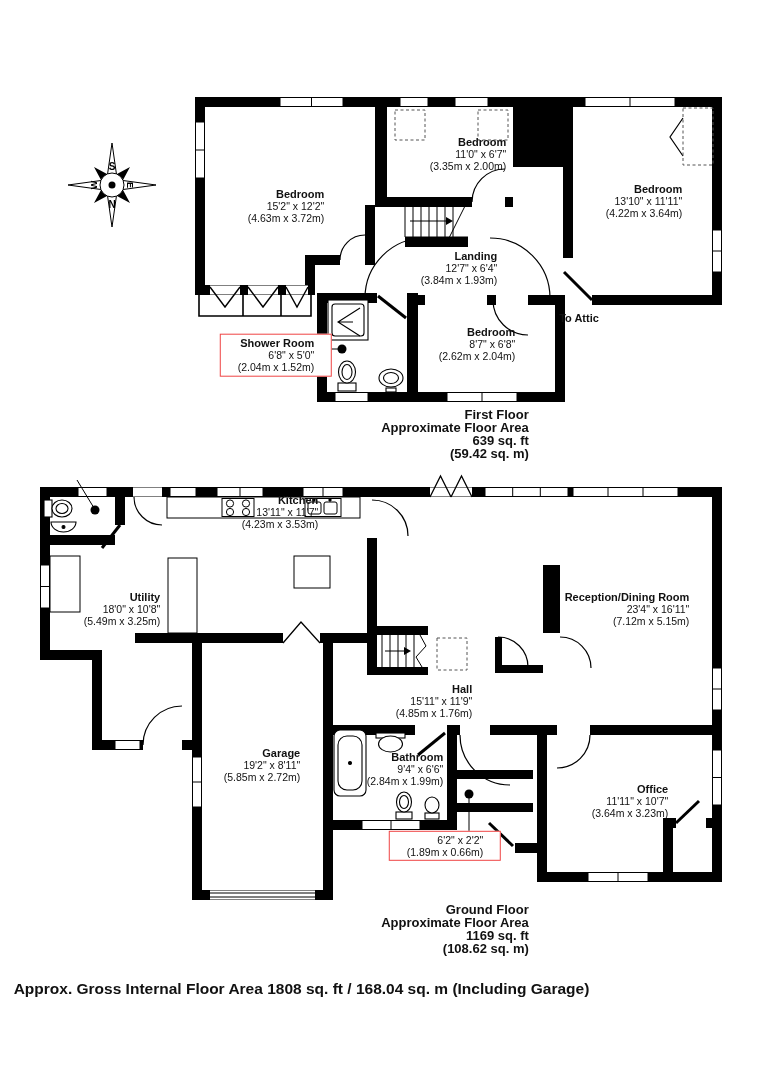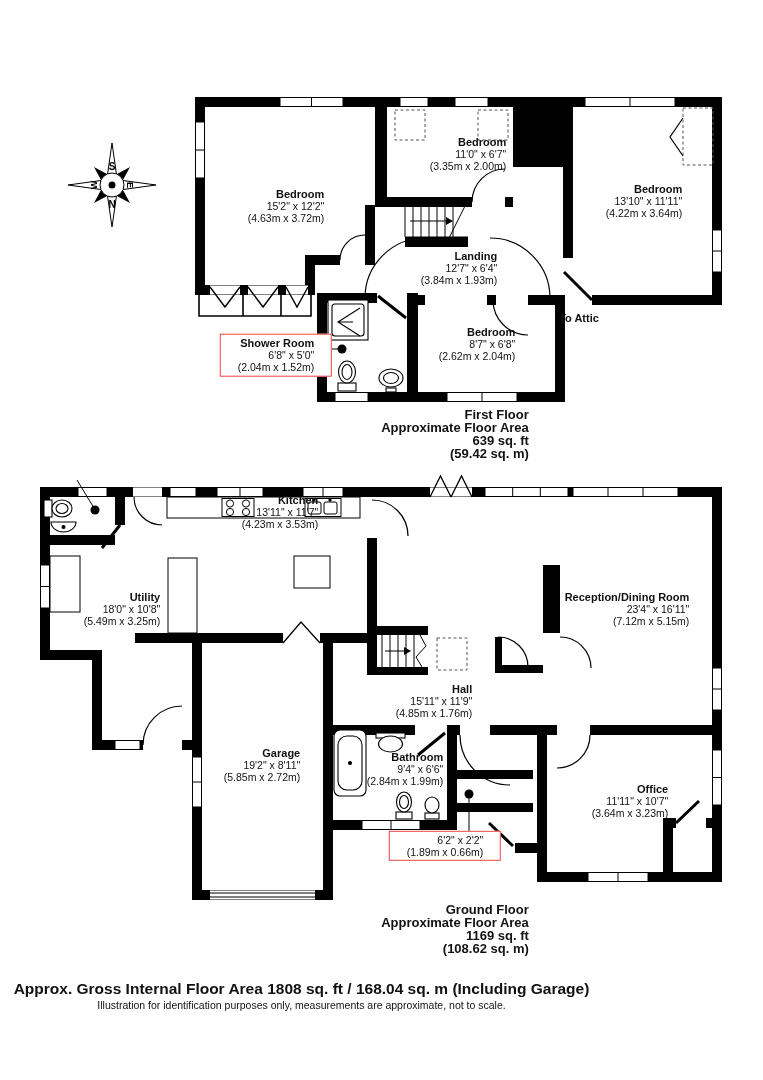--- a/index.html
+++ b/index.html
@@ -354,16 +354,15 @@
 </div>
 <div class="lbl sum" style="left:455px;top:903px">
   <div>Ground Floor</div>
   <div>Approximate Floor Area</div>
   <div>1169 sq. ft</div>
   <div>(108.62 sq. m)</div>
 </div>
 
 <div id="footer">
   <div class="f1">Approx. Gross Internal Floor Area 1808 sq. ft / 168.04 sq. m (Including Garage)</div>
-  <div class="f2">Illustration for identification purposes only, measurements are approximate, not to scale.</div>
 </div>
 
 </div>
 
 </body></html>

